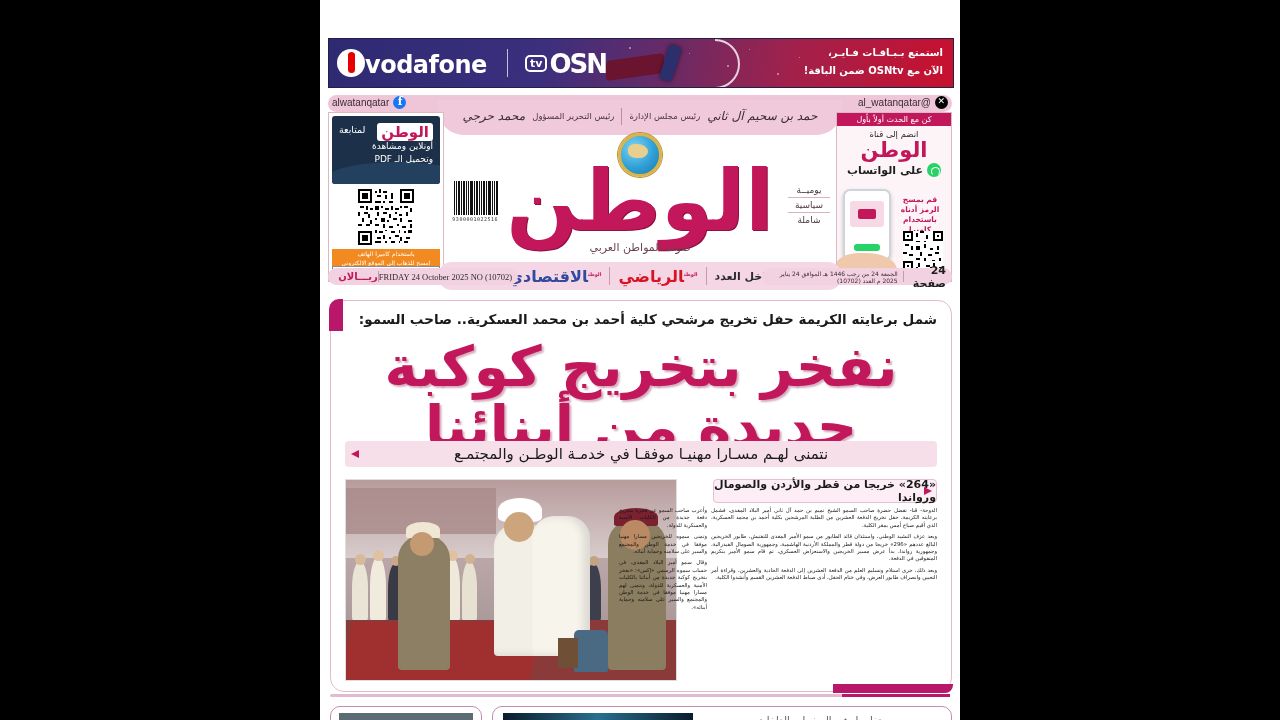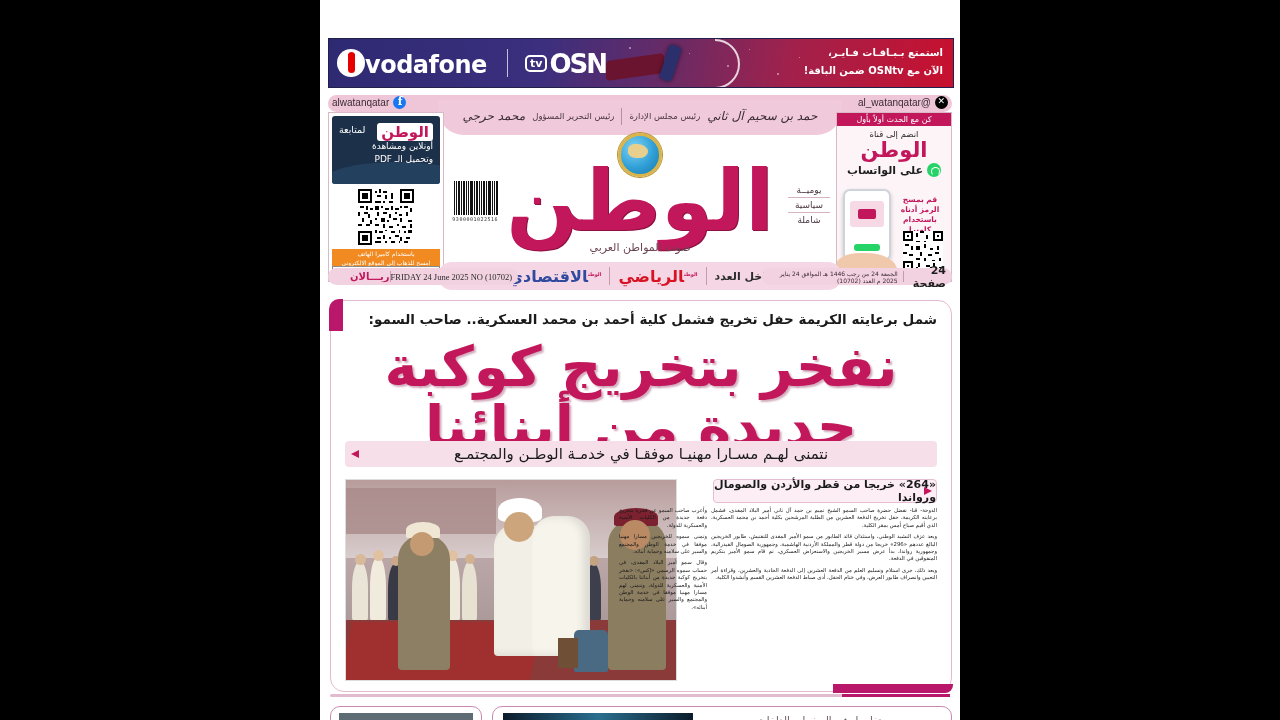--- a/index.html
+++ b/index.html
@@ -520,33 +520,33 @@
       <span class="nav-in">داخل العدد</span>
       <span class="nav-div"></span>
       <span class="nav-sp nav-sport"><span class="nav-tag">الوطن</span><span>الرياضي</span></span>
       <span class="nav-div"></span>
       <span class="nav-sp nav-eco"><span class="nav-tag">الوطن</span><span>الاقتصادي</span></span>
     </div>
 
     <div class="dateL">
       <span class="rv">ريـــالان</span>
       <span class="dv"></span>
-      <span class="en">FRIDAY 24 June 2025 NO (10702)</span>
+      <span class="en">FRIDAY 24 October 2025 NO (10702)</span>
     </div>
     <div class="dateR">
       <span class="pg">24 صفحة</span>
       <span class="dv" style="width:1px;height:11px;background:#c79ab0"></span>
       <span class="hj">الجمعة 24 من رجب 1446 هـ الموافق 24 يناير 2025 م العدد (10702)</span>
     </div>
 
     <div class="artframe">
       <div class="corner-tl"></div>
       <div class="corner-br"></div>
 
-      <div class="kicker">شمل برعايته الكريمة حفل تخريج فشمل كلية أحمد بن محمد العسكرية.. صاحب السمو:</div>
+      <div class="kicker">شمل برعايته الكريمة حفل تخريج مرشحي كلية أحمد بن محمد العسكرية.. صاحب السمو:</div>
       <div class="headline">نفخر بتخريج كوكبة جديدة من أبنائنا</div>
 
       <div class="subhead">
         <span class="dot"></span>
         <span>نتمنى لهـم مسـارا مهنيـا موفقـا في خدمـة الوطـن والمجتمـع</span>
       </div>
 
       <div class="photo">
         <div class="ph-wall"></div>
         <div class="ph-band"></div>

